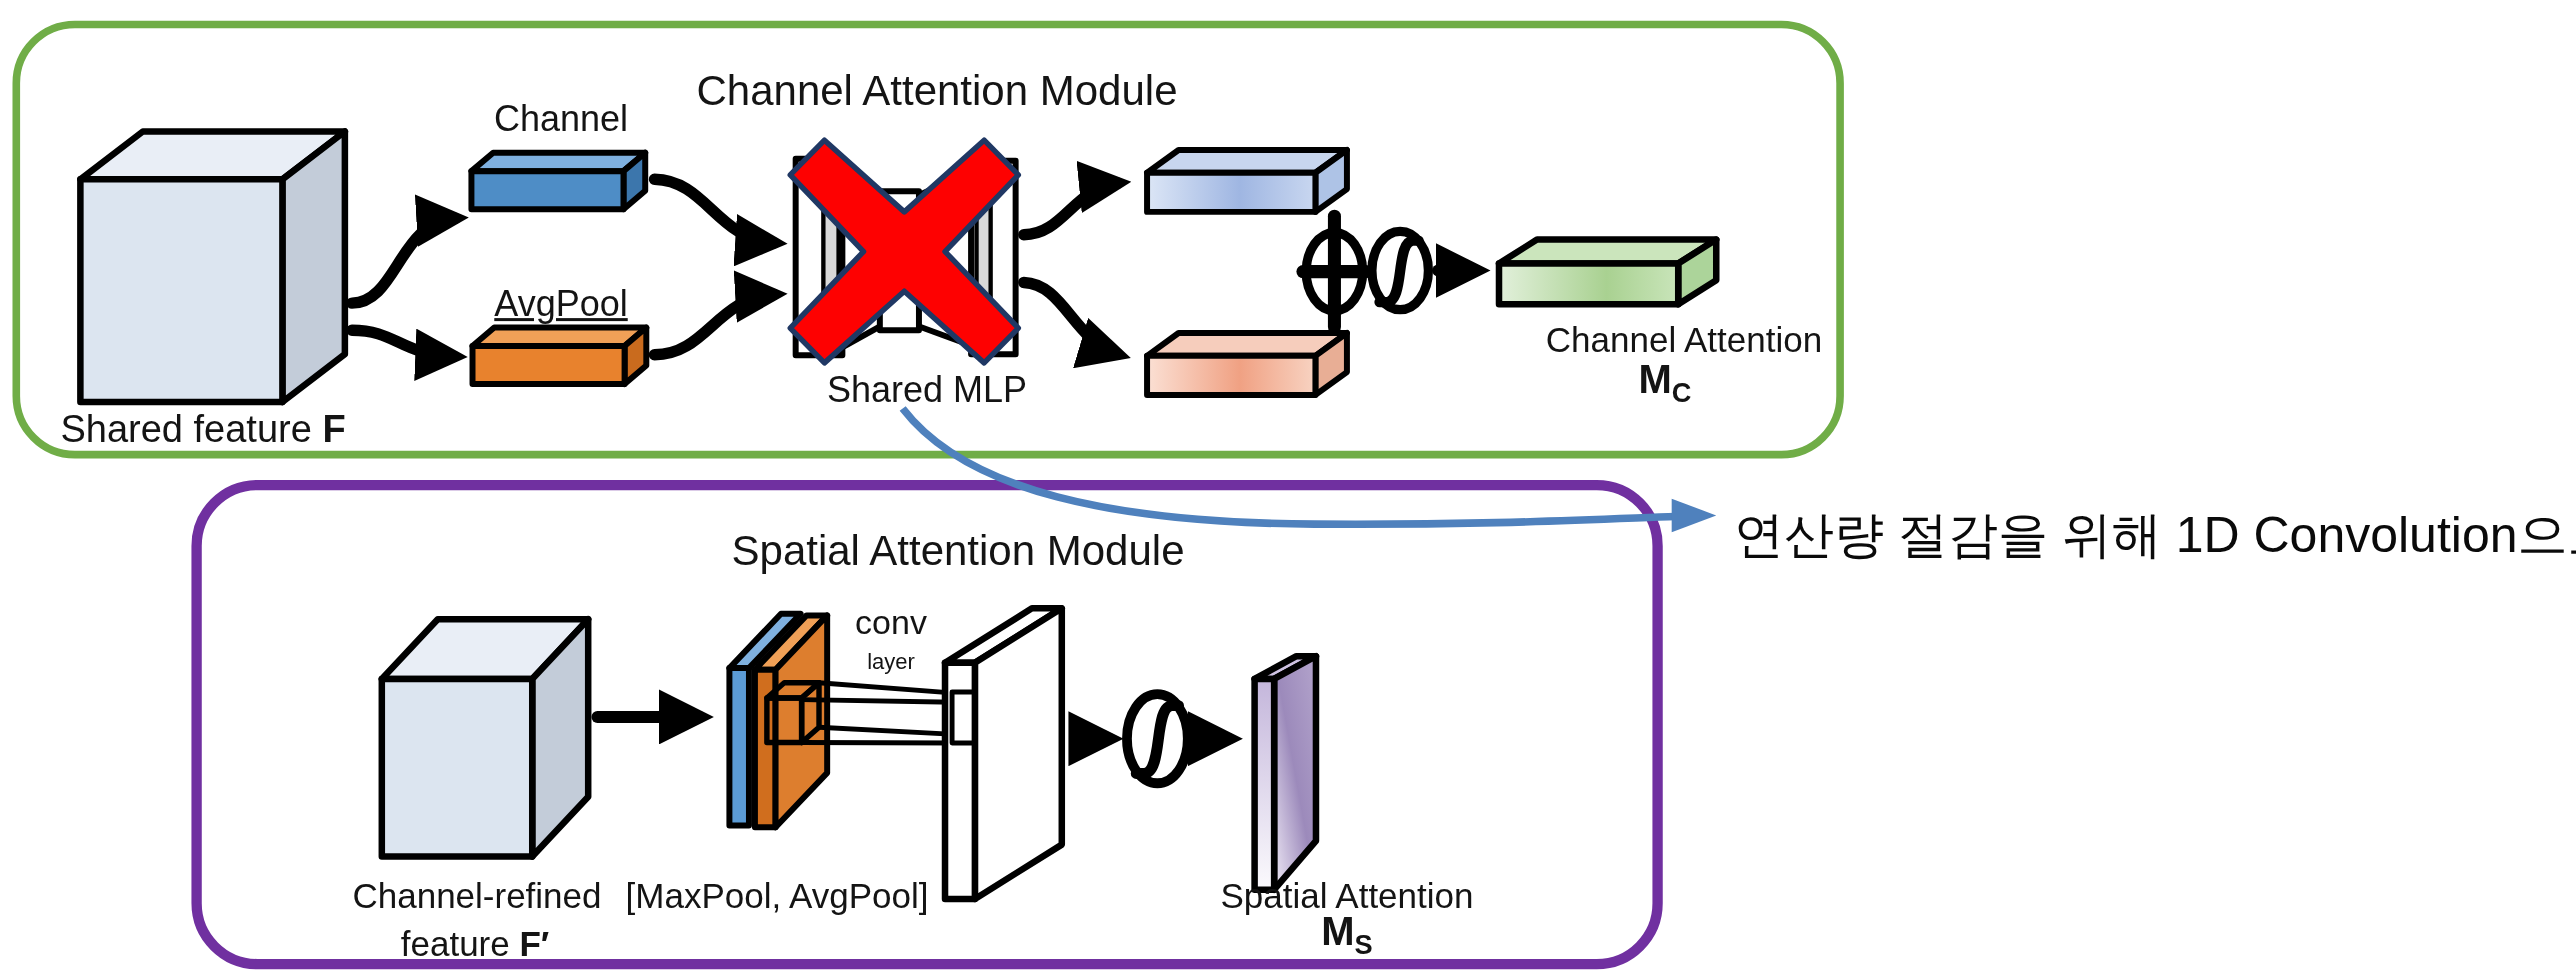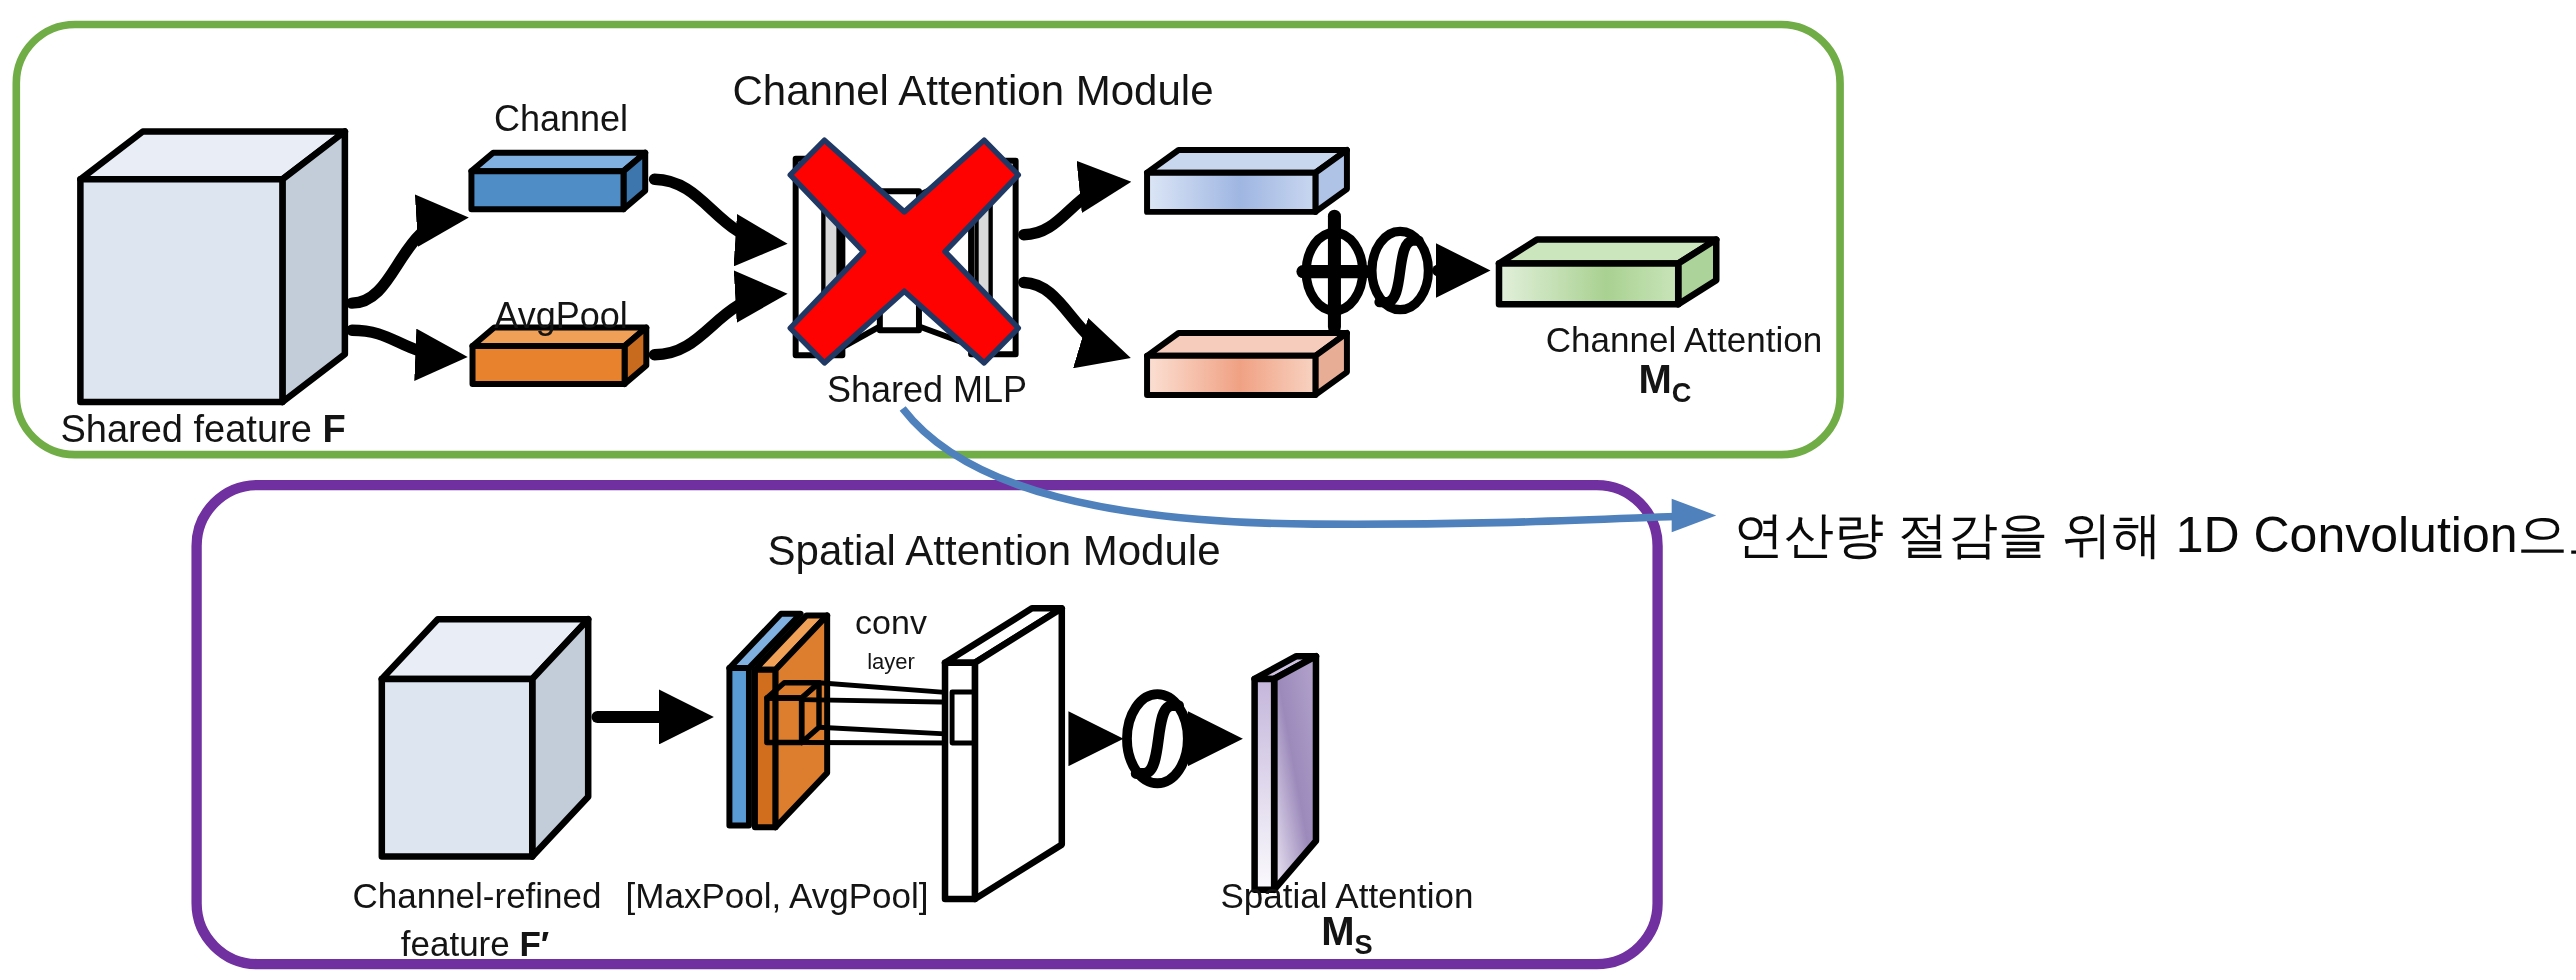--- a/index.html
+++ b/index.html
@@ -1,21 +1,21 @@
 <!DOCTYPE html>
 <html style="font-size:8.7px"><head>
 <meta charset="utf-8">
 <style>
   html,body{margin:0;padding:0;background:#fff;}
   #canvas{position:relative;width:2576px;height:981px;background:#ffffff;overflow:hidden;
           font-family:"Liberation Sans", sans-serif;color:#111;}
   #diagram-svg{position:absolute;left:0;top:0;}
   .lbl{position:absolute;transform:translate(-50%,-50%);white-space:nowrap;color:#141414;
        text-align:center;line-height:1.05;}
-  .t-title{font-size:42px;margin-left:36px;}
+  .t-title{font-size:42px;}
   .t-med{font-size:36px;}
   .t-sym{font-size:40px;font-weight:700;}
   .t-sym sub{font-size:0.68em;}
   .b{font-weight:700;}
   .korean{position:absolute;font-size:50px;white-space:nowrap;color:#0a0a0a;
           transform:translate(0,-50%);}
 </style>
 </head>
 <body>
 
@@ -178,21 +178,21 @@
     <g>
       <path d="M 1662 752 C 1780 905, 2050 962, 2420 965 C 2720 967, 2920 957, 3085 951" fill="none" stroke="#4F81BD" stroke-width="14"></path>
       <polygon points="3160,949 3078,918 3078,980" fill="#4F81BD"></polygon>
     </g>
   </svg>
 
   <div class="lbl t-title" style="left:937px;top:91px;">Channel Attention Module</div>
 
   <div class="lbl t-med" style="left:561px;top:119px;">Channel</div>
 
-  <div class="lbl t-med" style="left:561px;top:316px;">AvgPool</div>
+  <div class="lbl t-med" style="left:561px;top:304px;text-decoration:underline;">AvgPool</div>
 
   <div class="lbl t-med" style="left:203px;top:430px;font-size:38px;">
     <span>Shared feature </span><span class="b">F</span>
   </div>
 
   <div class="lbl t-med" style="left:903px;top:390px;margin-left:24px;">Shared MLP</div>
 
   <div class="lbl t-med" style="left:1665px;top:340px;font-size:35px;margin-left:19px;">Channel Attention</div>
 
   <div class="lbl t-sym" style="left:1665px;top:383px;">

